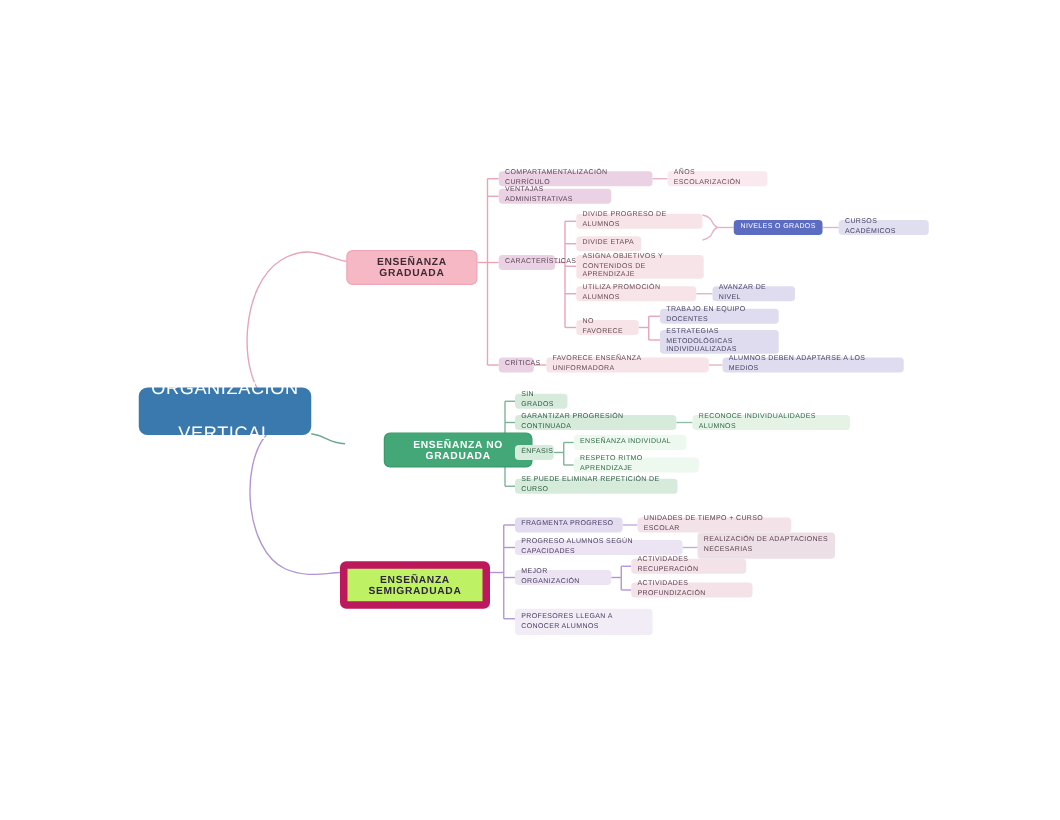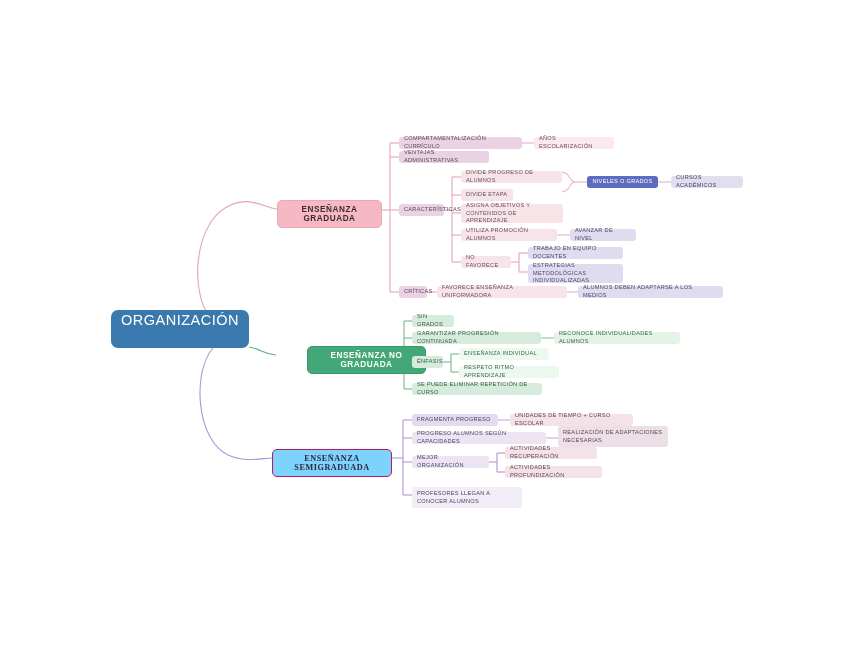--- a/index.html
+++ b/index.html
@@ -14,21 +14,21 @@
   
   .root{background:#3a79ad;color:#ffffff;border-radius:7px;
         font-size:14.5px;line-height:18px;text-align:center;
         justify-content:flex-end;padding:8px 6px;letter-spacing:.5px;}
 
   
   .b1{font-size:8.2px;font-weight:bold;padding:13px 8px;border-radius:5px;
       justify-content:center;text-align:center;letter-spacing:.55px;}
   .b1.pink{background:#f6b8c4;color:#3e2b33;border:1px solid #efa6b6;}
   .b1.green{background:#43a777;color:#ffffff;border:1px solid #3a9a6b;margin-left:31px;}
-  .b1.purple{background:#7dd3fc;color:#2f2440;border:1px solid #be185d;font-family:Liberation Serif, serif;}
+  .b1.purple{background:#bef264;color:#2f2440;border:6px solid #be185d;}
 
   
   .sub{font-size:5.6px;padding:3px 5px;border-radius:3px;letter-spacing:.3px;
        line-height:7.6px;}
   .sub.p1{background:#ead2e4;color:#5c4455;}
   .sub.p2{background:#f7e4e9;color:#6b4a55;}
   .sub.p3{background:#fae9ee;color:#6b4a55;}
   .sub.lav{background:#dfdcef;color:#4a4464;}
   .sub.blue{background:#5c6cc0;color:#ffffff;}
   .sub.bluelt{background:#dfdff0;color:#454063;}
@@ -109,20 +109,21 @@
       <path d="M489,462 L497,462" stroke="#b294d6"></path>
       <path d="M497,453 L497,472" stroke="#b294d6"></path>
       <path d="M497,453 L505,453" stroke="#b294d6"></path>
       <path d="M497,472 L505,472" stroke="#b294d6"></path>
     </g>
   </svg>
 
   <div class="node root" style="left:111px;top:310px;width:138px;height:38px;">
     <span>
       <span>ORGANIZACIÓN</span><br>
+      <span>VERTICAL</span>
     </span>
   </div>
 
   <div class="node b1 pink" style="left:277px;top:200px;width:105px;height:19px;">
     <span>ENSEÑANZA GRADUADA</span>
   </div>
 
   <div class="node sub p1" style="left:399px;top:137px;width:123px;height:12px;">
     <span>COMPARTAMENTALIZACIÓN CURRÍCULO</span>
   </div>

